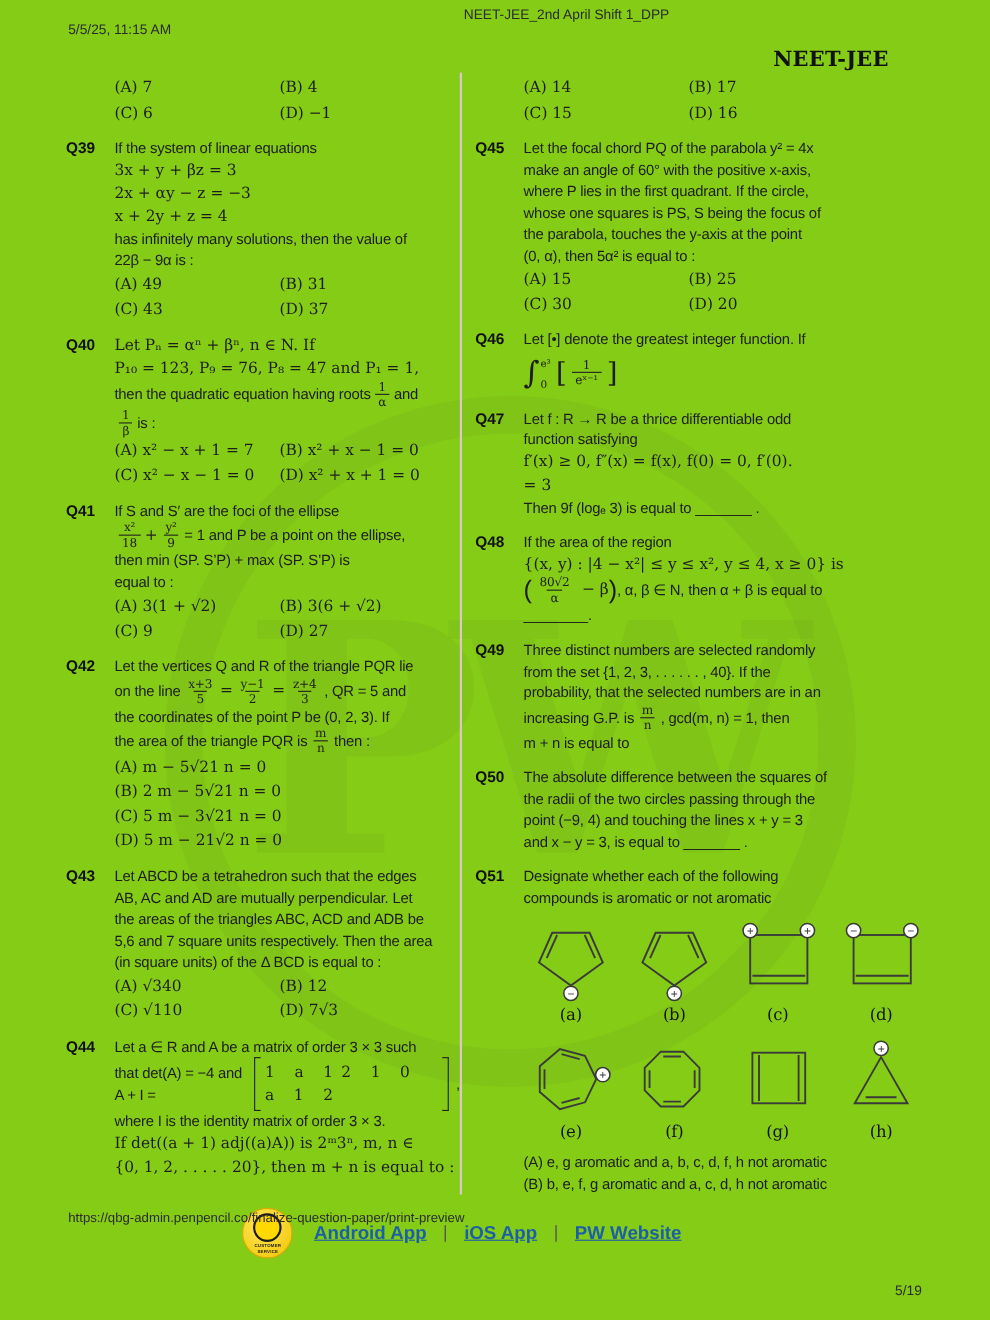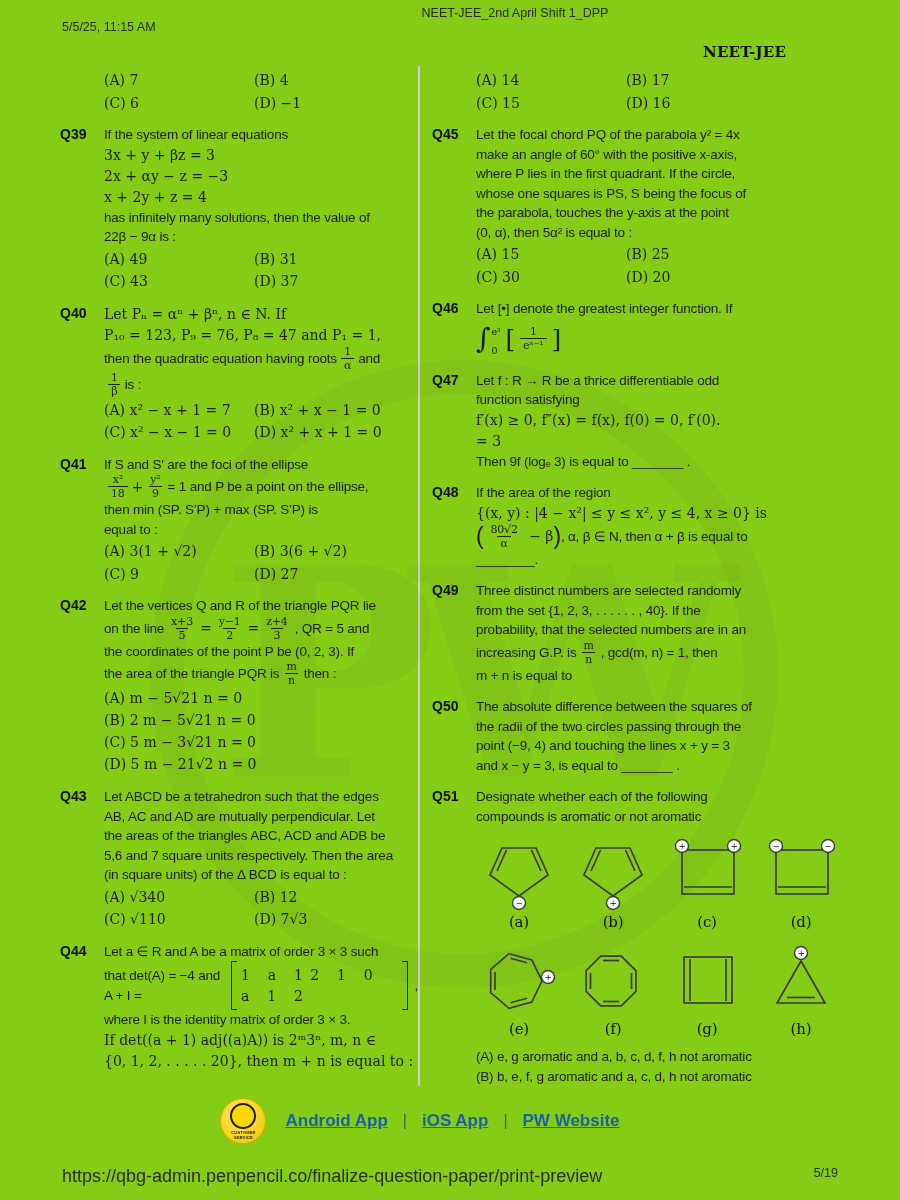--- a/index.html
+++ b/index.html
@@ -2,21 +2,21 @@
 <html><head>
 <meta charset="utf-8">
 <style>
   html,body{margin:0;padding:0;background:#ffffff;}
   .page{position:relative;width:900px;height:1200px;background:#84cc16;overflow:hidden;
         font-family:"Liberation Sans",sans-serif;color:#1d1d1d;}
 
   
   .hdr-time{position:absolute;left:62px;top:20px;font-size:12.5px;color:#2b2b2b;}
   .hdr-title{position:absolute;left:130px;top:6px;width:770px;text-align:center;font-size:12.5px;color:#2b2b2b;}
-  .hdr-brand{position:absolute;left:703px;top:43px;font-family:"DejaVu Serif",serif;font-weight:700;font-size:15px;color:#111;letter-spacing:.2px;}
+  .hdr-brand{position:absolute;left:703px;top:43px;font-family:"DejaVu Serif",serif;font-weight:700;font-size:19px;color:#111;letter-spacing:.2px;}
 
   
   .wm{position:absolute;left:150px;top:360px;width:560px;height:560px;border-radius:50%;
       border:34px solid rgba(60,60,60,0.05);display:flex;align-items:center;justify-content:center;
       font-family:"DejaVu Serif",serif;font-size:290px;font-weight:700;color:rgba(60,60,60,0.05);
       letter-spacing:-28px;pointer-events:none;}
 
   
   .divider{position:absolute;left:418px;top:66px;width:2px;height:1020px;background:#d8c9c9;}
 
@@ -62,21 +62,21 @@
   .comp-label{font-family:"DejaVu Serif",serif;font-size:15px;margin-top:1px;color:#111;}
 
   
   .footer-bar{position:absolute;left:0;top:1098px;width:840px;display:flex;align-items:center;justify-content:center;gap:15px;}
   .badge{width:44px;height:44px;border-radius:50%;background:radial-gradient(circle at 40% 35%,#ffe75a,#f0c400);
          border:1px solid #d8ac00;display:flex;flex-direction:column;align-items:center;justify-content:center;margin-right:4px;}
   .badge-inner{width:22px;height:22px;border-radius:50%;border:2.5px solid #1c1c1c;background:#ffd800;}
   .badge-text{font-size:4px;font-weight:700;color:#1c1c1c;letter-spacing:.2px;line-height:5px;text-align:center;margin-top:1px;}
   .flink{font-size:17px;font-weight:700;color:#1b5fa9;text-decoration:underline;cursor:pointer;}
   .fsep{font-size:16px;color:#555;}
-  .url-line{position:absolute;left:62px;top:1166px;font-size:18px;color:#2b2b2b;}
+  .url-line{position:absolute;left:62px;top:1100px;font-size:12px;color:#2b2b2b;}
   .page-num{position:absolute;right:62px;top:1166px;font-size:12.5px;color:#2b2b2b;}
 </style>
 </head>
 <body>
 
 <div class="page">
 
   <div class="hdr-time">5/5/25, 11:15 AM</div>
   <div class="hdr-title">NEET-JEE_2nd April Shift 1_DPP</div>
   <div class="hdr-brand">NEET-JEE</div>

